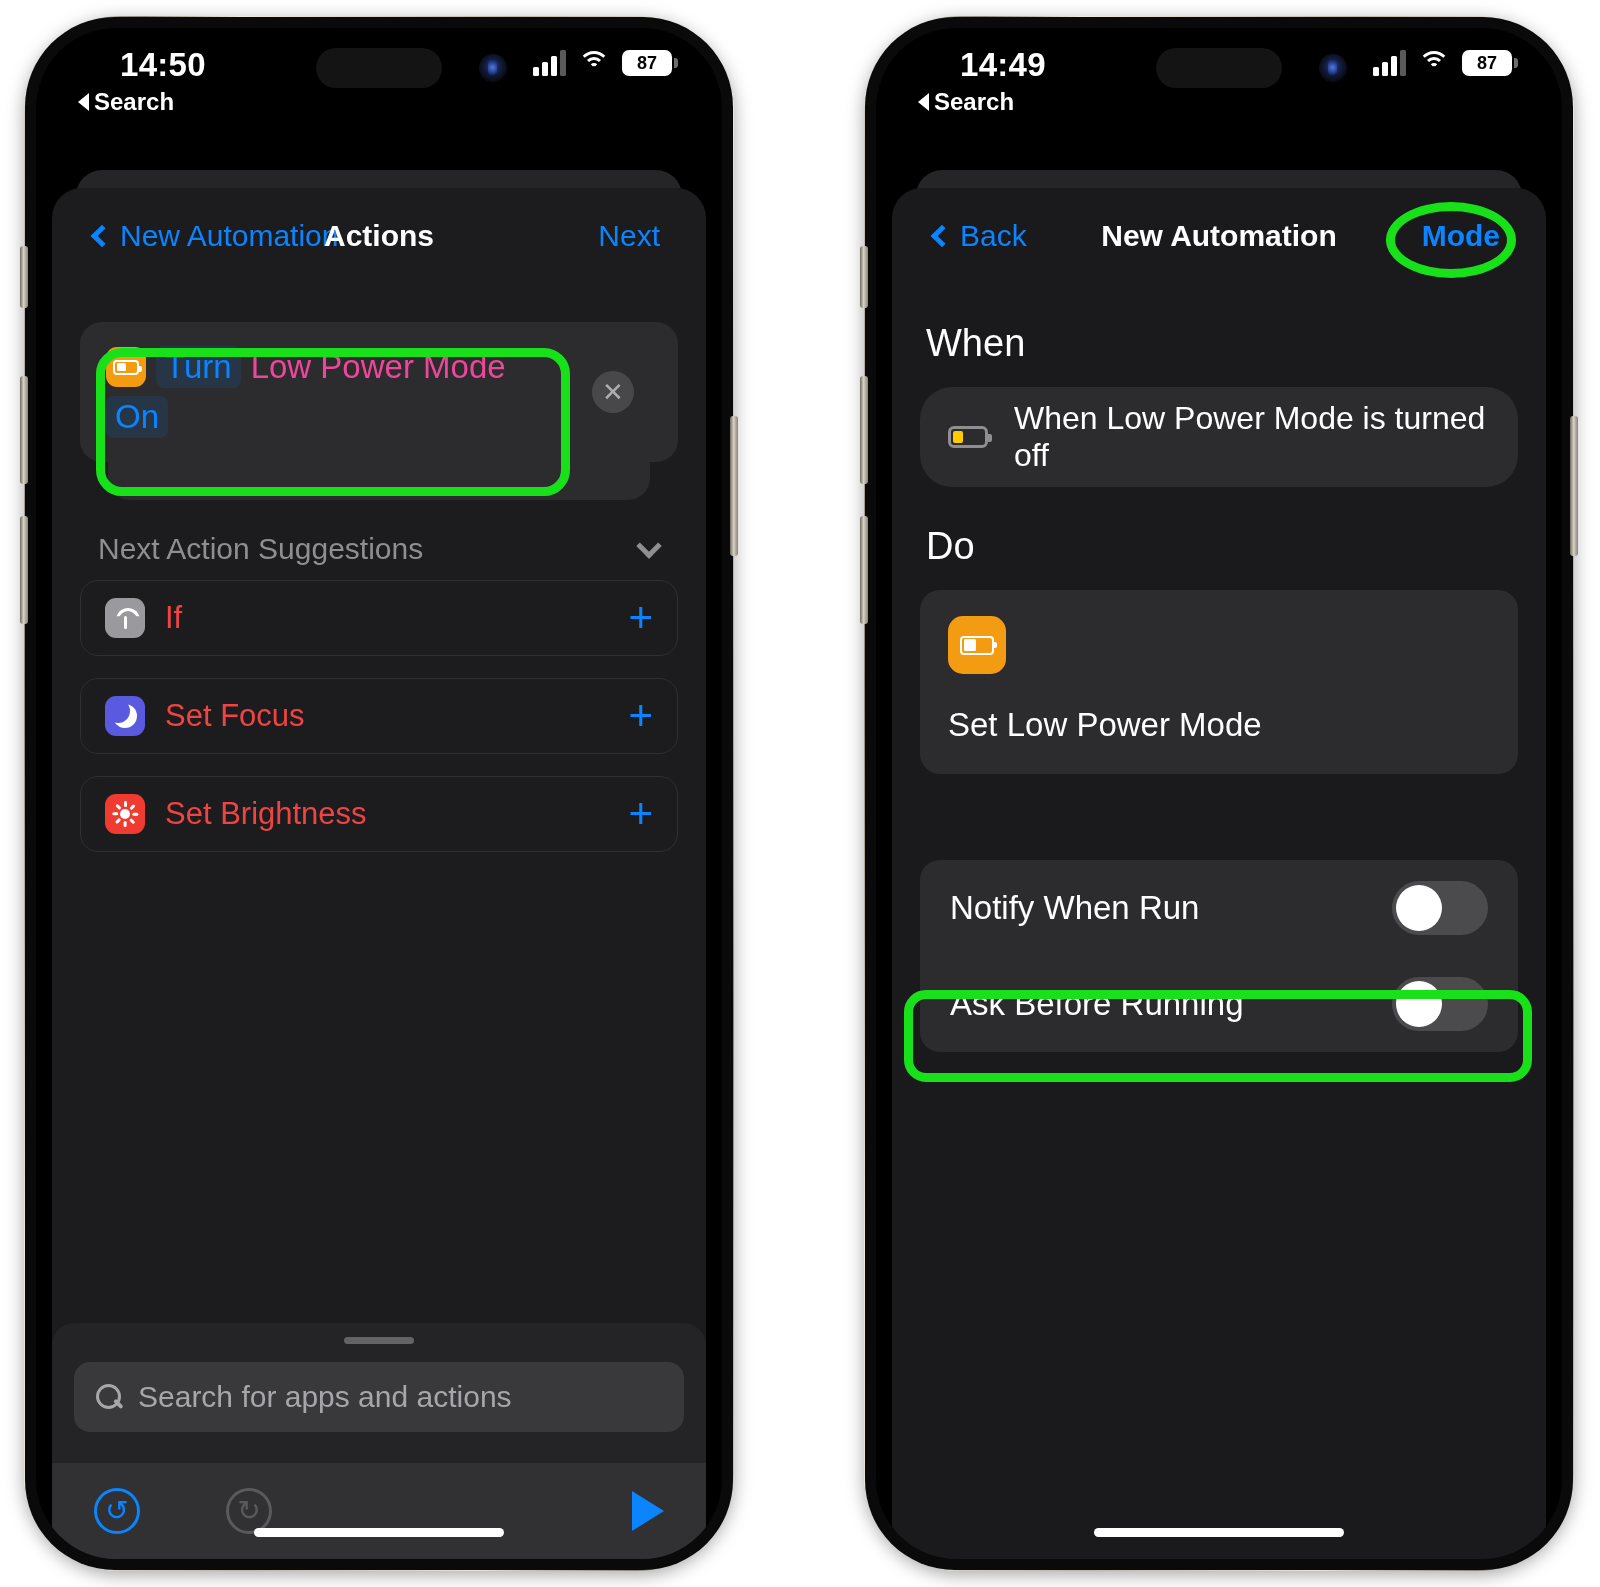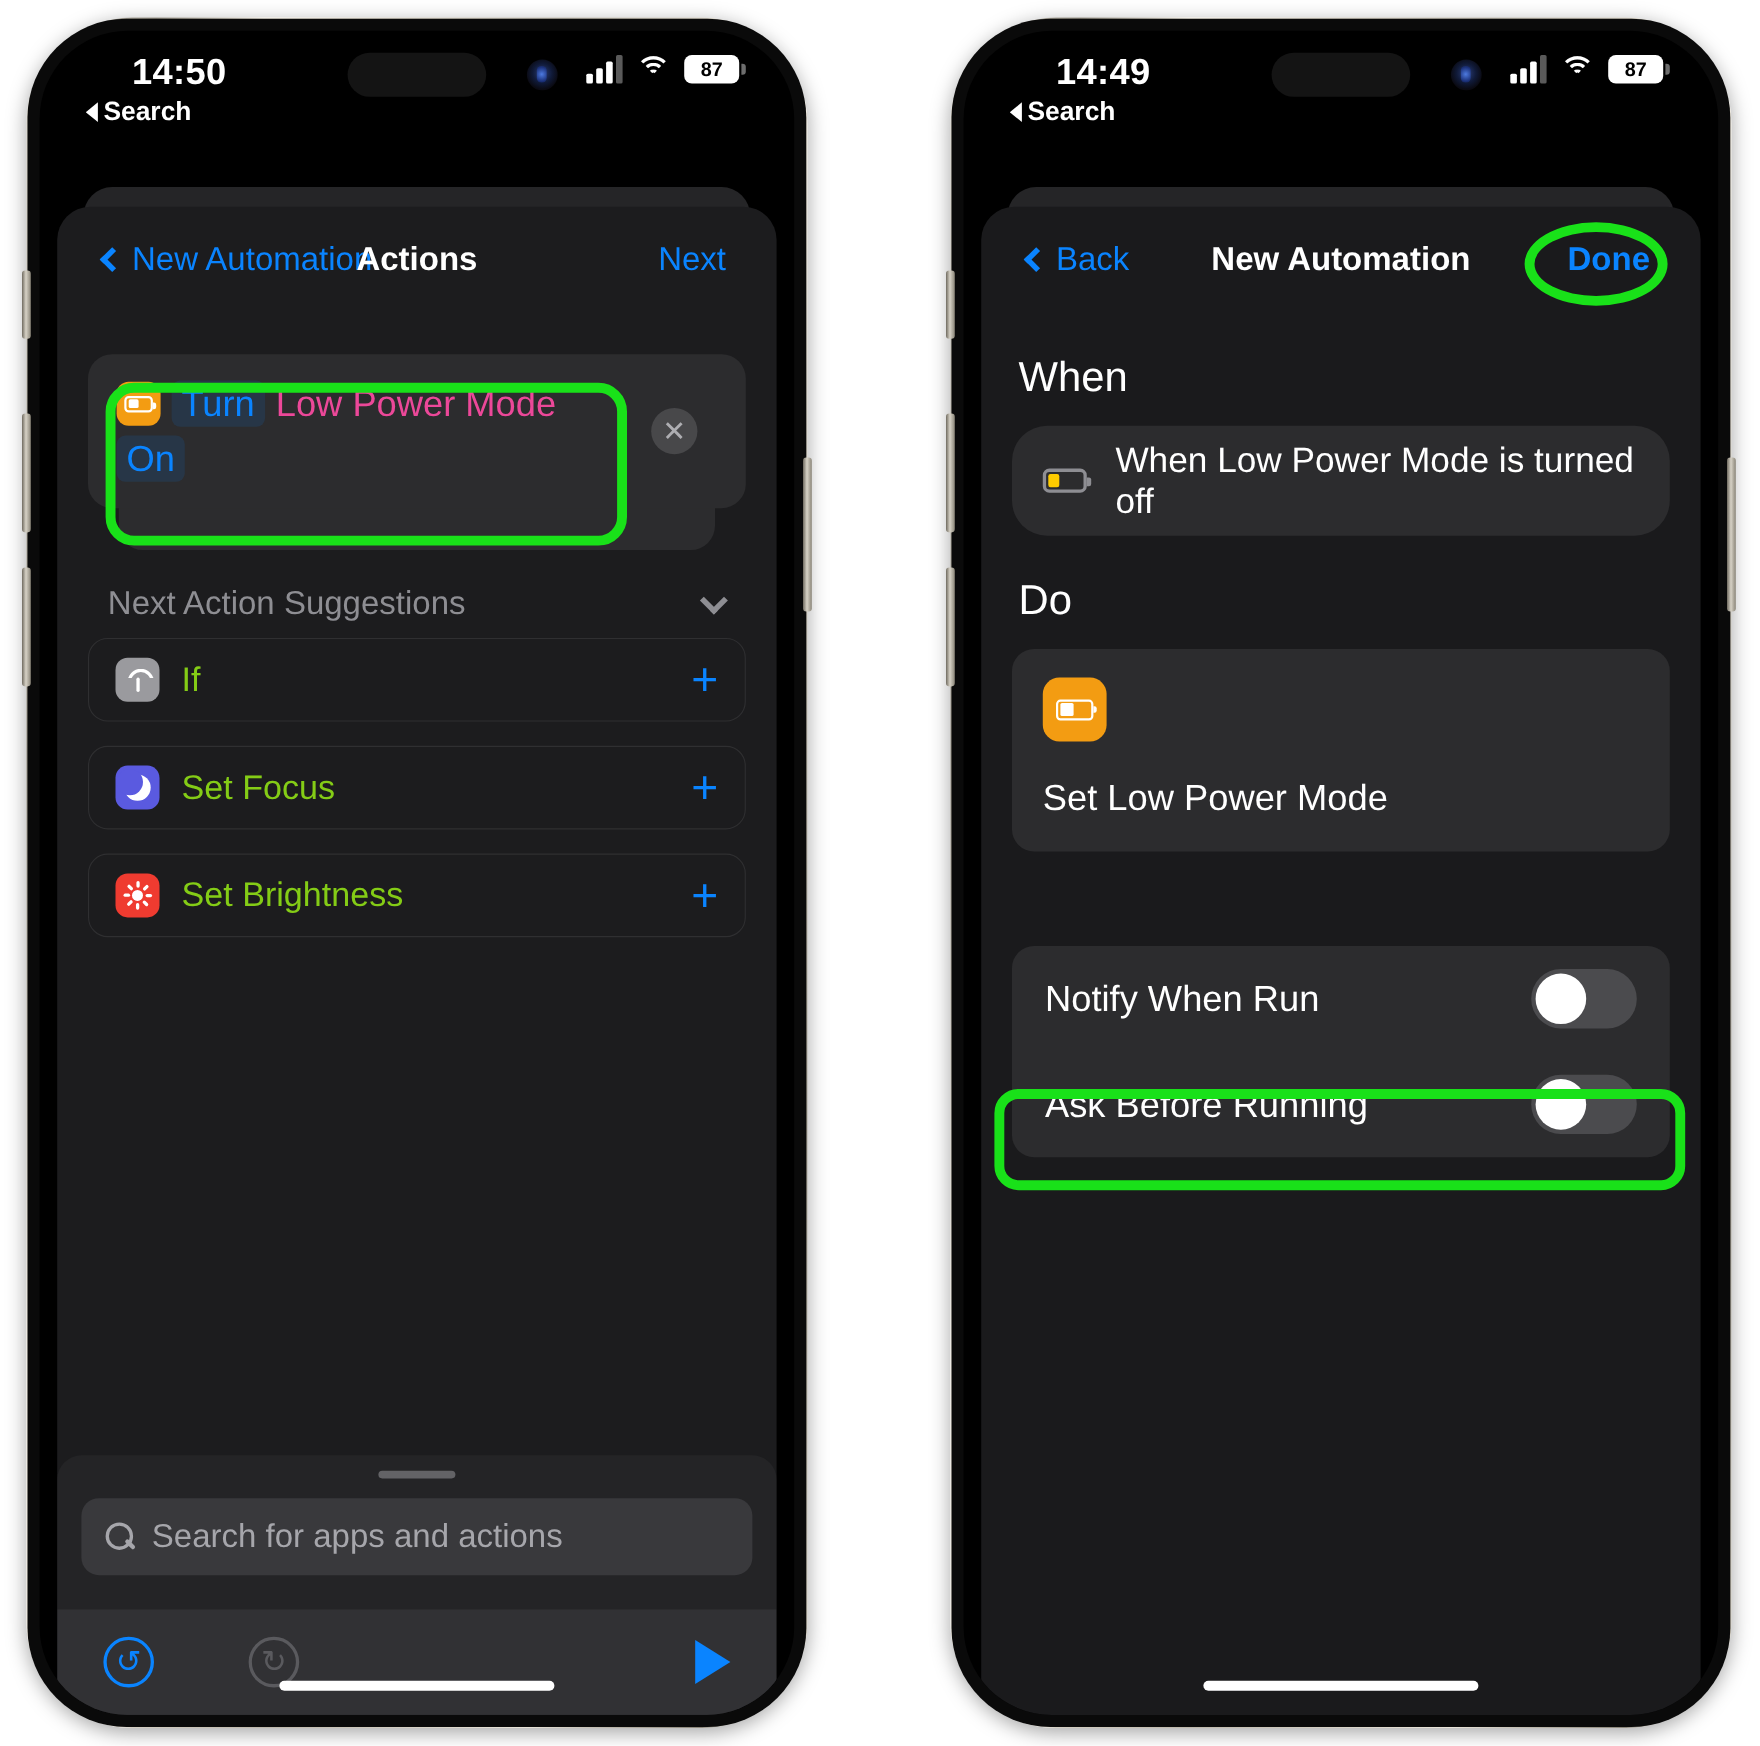--- a/index.html
+++ b/index.html
@@ -175,21 +175,21 @@
     display: flex; align-items: center; justify-content: space-between;
     margin: 70px 40px 14px 46px;
   }
   .sugg-head .t { color: #8e8e93; font-size: 30px; font-weight: 500; }
   .chev-down { width: 18px; height: 18px; border-right: 5px solid #8e8e93; border-bottom: 5px solid #8e8e93; transform: rotate(45deg); margin-right: 8px; margin-bottom: 7px; }
 
   .sugg-item {
     display: flex; align-items: center; margin: 0 28px 22px 28px;
     height: 76px; border: 1px solid #2f2f31; border-radius: 18px; padding: 0 24px;
   }
-  .sugg-item .label { color: #84cc16; font-size: 31px; font-weight: 500; margin-left: 20px; flex: 1; }
+  .sugg-item .label { color: #ef4444; font-size: 31px; font-weight: 500; margin-left: 20px; flex: 1; }
   .plus { color: #0a84ff; font-size: 42px; font-weight: 300; line-height: 1; }
   .icon-sq { width: 40px; height: 40px; border-radius: 11px; display:flex; align-items:center; justify-content:center; flex:none; }
   .icon-sq.gray { background: #9a9a9e; }
   .icon-sq.purple { background: #5a5ae0; }
   .icon-sq.red { background: #ef3b30; }
   .glyph-if { position: relative; width: 22px; height: 22px; }
   .glyph-if::before { content:""; position:absolute; left:9.5px; top:9px; width:3px; height:13px; background:#fff; border-radius:2px; }
   .glyph-if::after { content:""; position:absolute; left:2px; top:1px; width:18px; height:12px;
     border-left:3px solid #fff; border-top:3px solid #fff; border-right:3px solid #fff; border-radius:50% 50% 0 0 / 80% 80% 0 0;
     clip-path: polygon(0 0, 100% 0, 100% 55%, 0 55%); }
@@ -430,21 +430,21 @@
 
         <div class="sheet plain">
           <div class="navbar">
             <div class="nav-left">
               <span class="chev-back"></span>
               <span>Back</span>
             </div>
             <div class="nav-title-center">
               <span class="nav-title-inline">New Automation</span>
             </div>
-            <div class="nav-right bold">Done</div>
+            <div class="nav-right bold">Mode</div>
             <div class="hl-done"></div>
           </div>
 
           <div class="sec-title">When</div>
           <div class="when-card">
             <span class="batt-low"></span>
             <span class="when-txt">When Low Power Mode is turned off</span>
           </div>
 
           <div class="sec-title">Do</div>

